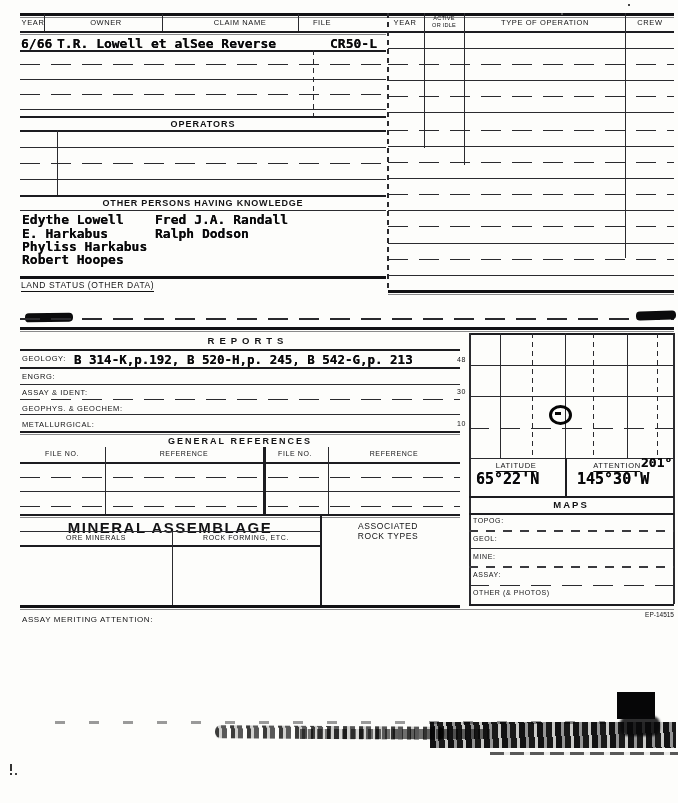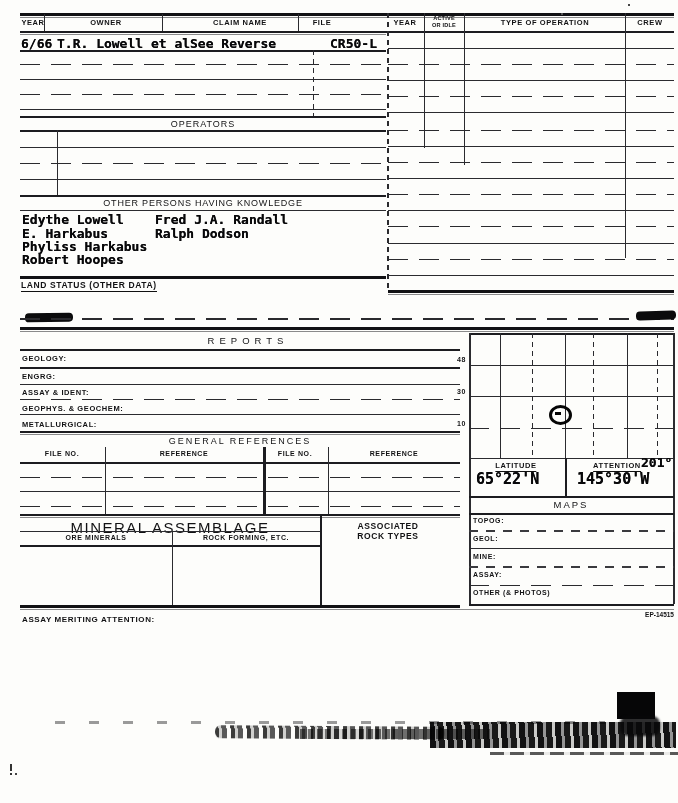--- a/index.html
+++ b/index.html
@@ -8,23 +8,23 @@
   .page i{position:absolute;display:block}
   .hl{height:1px;background:#2b2b2f}
   .hl2{height:2px;background:#1c1c20}
   .hl3{height:3px;background:#111114}
   .vl{width:1px;background:#2b2b2f}
   .vl2{width:2px;background:#1c1c20}
   .dashA{height:1px;background:repeating-linear-gradient(90deg,#2a2a2e 0 20px,rgba(0,0,0,0) 20px 31px)}
   .dashB{height:2px;background:repeating-linear-gradient(90deg,#3a3a3e 0 9px,rgba(0,0,0,0) 9px 17px)}
   .vdash{width:1px;background:repeating-linear-gradient(180deg,#2a2a2e 0 5px,rgba(0,0,0,0) 5px 9px)}
   .fade{opacity:.55}
-  .lb{position:absolute;font-weight:bold;font-size:7.5px;letter-spacing:.6px;white-space:nowrap}
+  .lb{position:absolute;font-weight:normal;font-size:7.5px;letter-spacing:.6px;white-space:nowrap}
   .c{transform:translateX(-50%)}
-  .hd{position:absolute;font-weight:normal;font-size:9.5px;letter-spacing:1px;white-space:nowrap;transform:translateX(-50%)}
+  .hd{position:absolute;font-weight:bold;font-size:9.5px;letter-spacing:1px;white-space:nowrap;transform:translateX(-50%)}
   .ty{position:absolute;font-family:"DejaVu Sans Mono",monospace;font-weight:bold;font-size:13px;
       white-space:pre;color:#08080a;text-shadow:0 0 .6px rgba(0,0,0,.85)}
   .sm{font-size:5.6px;letter-spacing:.2px}
   .und{border-bottom:1.5px solid #111;padding-bottom:1px}
   .blob{position:absolute;background:#0b0b0c;border-radius:4px}
   .noise{position:absolute}
   .marker{position:absolute;left:549px;top:405px;width:17px;height:14px;border:3px solid #050505;border-radius:50%}
   .marker i{left:3px;top:4px;width:6px;height:3px;background:#050505}
 </style>
 </head>
@@ -106,20 +106,21 @@
 
   <i class="blob" style="left:25px;top:313px;width:48px;height:9px;transform:rotate(-1deg)"></i>
   <i class="dashA" style="left:20px;top:318px;width:654px;height:1.5px"></i>
   <i class="blob" style="left:636px;top:311px;width:40px;height:9px;transform:rotate(-2deg)"></i>
   <i class="hl3" style="left:20px;top:327px;width:654px"></i>
   <i class="hl fade" style="left:20px;top:331px;width:654px"></i>
 
   <span class="hd" style="left:248px;top:335px;letter-spacing:5px">REPORTS</span>
   <i class="hl2" style="left:20px;top:349px;width:440px"></i>
   <span class="lb" style="left:22px;top:354px">GEOLOGY:</span>
+  <span class="ty" style="left:74px;top:352px;font-size:12.5px">B 314-K,p.192, B 520-H,p. 245, B 542-G,p. 213</span>
   <i class="hl2" style="left:20px;top:367px;width:440px"></i>
   <span class="lb" style="left:22px;top:372px">ENGRG:</span>
   <i class="hl" style="left:20px;top:384px;width:440px"></i>
   <span class="lb" style="left:22px;top:388px">ASSAY &amp; IDENT:</span>
   <i class="dashA" style="left:20px;top:399px;width:440px"></i>
   <span class="lb" style="left:22px;top:404px">GEOPHYS. &amp; GEOCHEM:</span>
   <i class="hl" style="left:20px;top:414px;width:440px"></i>
   <span class="lb" style="left:22px;top:420px">METALLURGICAL:</span>
   <i class="hl2" style="left:20px;top:431px;width:440px"></i>
   <i class="hl fade" style="left:20px;top:434px;width:440px"></i>

